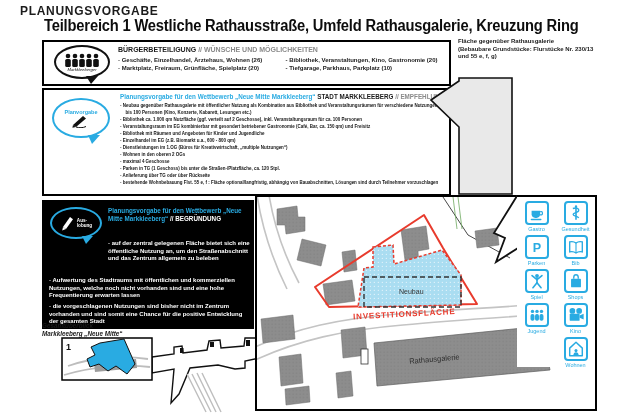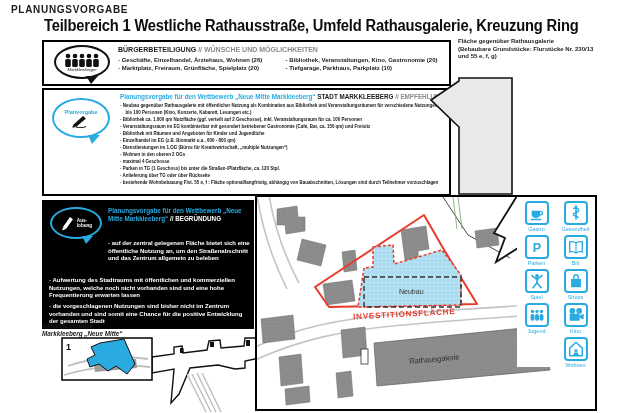--- a/index.html
+++ b/index.html
@@ -3,21 +3,21 @@
 <meta charset="utf-8">
 <style>
   html,body{margin:0;padding:0;}
   body{
     width:620px;height:413px;position:relative;overflow:hidden;
     font-family:"Liberation Sans","DejaVu Sans",sans-serif;color:#1a1a1a;
     background:radial-gradient(circle,#e6e6e6 0.6px,transparent 0.7px) 0 0/4px 4px #fff;
   }
   .abs{position:absolute;}
   
-  .eyebrow{left:11px;top:4px;font-size:10px;font-weight:bold;letter-spacing:.7px;color:#1c1c1c;}
+  .eyebrow{left:20px;top:4px;font-size:12px;font-weight:bold;letter-spacing:.7px;color:#1c1c1c;}
   .title{left:44px;top:17px;margin:0;font-size:16px;font-weight:800;letter-spacing:-.2px;
          white-space:nowrap;transform:scaleX(.92);transform-origin:left top;color:#0d0d0d;}
   
   .box{background:#fff;border:2px solid #000;box-sizing:border-box;z-index:3;}
   .box1{left:42px;top:40px;width:409px;height:46px;}
   .box2{left:42px;top:88px;width:409px;height:108px;}
   .box3{left:42px;top:200px;width:212px;height:129px;background:#000;color:#fff;z-index:3;}
   .badge{position:absolute;border-radius:50%;background:#fff;display:flex;flex-direction:column;
          align-items:center;justify-content:center;box-sizing:border-box;}
   .badge-bw{left:10px;top:3px;width:56px;height:34px;border:2px solid #111;}

